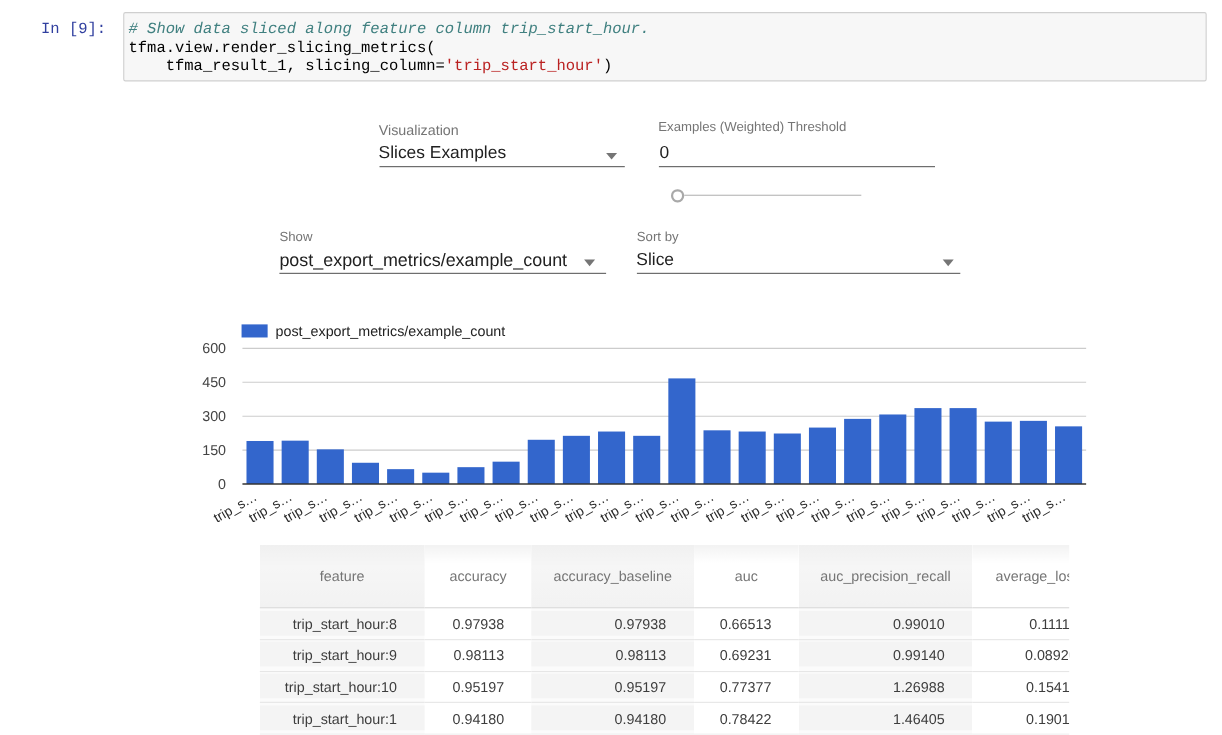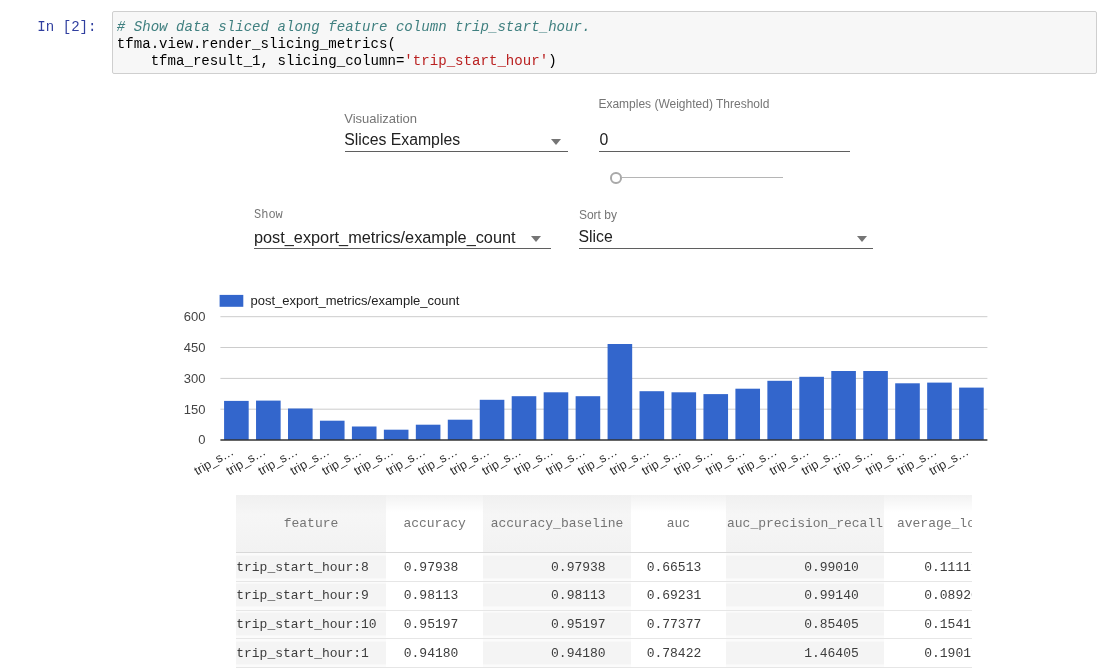--- a/index.html
+++ b/index.html
@@ -26,39 +26,39 @@
           border-bottom:1px solid #d8d8d8;overflow:hidden;}
   #tbl th.sh{background:linear-gradient(to bottom,#f0f0f0 0%,#f6f6f6 35%,#f2f2f2 100%);}
   #tbl th.nh{background:linear-gradient(to bottom,#f2f2f2 0%,#ffffff 30%,#ffffff 100%);}
   #tbl td{height:27.7px;color:#3d3d3d;text-align:right;padding:0 25px 0 0;
           border-bottom:1px solid #e6e6e6;overflow:hidden;white-space:nowrap;margin-top:32px;}
   #tbl td.s{background:linear-gradient(to bottom,#fbfbfb 0,#fbfbfb 1.6px,#f4f4f4 1.6px,#f4f4f4 24.6px,#fbfbfb 24.6px,#fbfbfb 27.7px);}
   #tbl td.n{background:#ffffff;}
 </style>
 </head>
 <body>
-  <div class="abs mono" id="prompt">In [2]:</div>
+  <div class="abs mono" id="prompt">In [9]:</div>
   <div class="abs" id="cellbox"></div>
   <div class="abs mono" id="code"><span class="cmt"># Show data sliced along feature column trip_start_hour.</span>
 tfma.view.render_slicing_metrics(
     tfma_result_1, slicing_column=<span class="str">'trip_start_hour'</span>)</div>
 
   <div class="abs lab" style="left:344.3px;top:111px;font-size:13px;">Visualization</div>
   <div class="abs val" style="left:344.2px;top:130.5px;font-size:15.8px;">Slices Examples</div>
   <div class="abs uline" style="left:344.5px;top:151.2px;width:223px;"></div>
   <div class="abs arrow" style="left:550.9px;top:138.5px;"></div>
 
-  <div class="abs lab" style="left:598.4px;top:97px;">Examples (Weighted) Threshold</div>
+  <div class="abs lab" style="left:598.4px;top:108px;">Examples (Weighted) Threshold</div>
   <div class="abs val" style="left:599.6px;top:130.5px;font-size:15.8px;">0</div>
   <div class="abs uline" style="left:598.5px;top:151.2px;width:251px;"></div>
 
   <div class="abs" style="left:610.3px;top:172px;width:7.5px;height:7.5px;border:2px solid #a9a9a9;border-radius:50%;background:#fff;"></div>
   <div class="abs" style="left:621.5px;top:176.6px;width:161.7px;height:1.8px;background:#b5b5b5;"></div>
 
-  <div class="abs lab" style="left:254px;top:208.2px;font-family:Liberation Mono, monospace;">Show</div>
+  <div class="abs lab" style="left:254px;top:208.2px;">Show</div>
   <div class="abs val" style="left:254px;top:227.6px;font-size:16.3px;">post_export_metrics/example_count</div>
   <div class="abs uline" style="left:254px;top:248.4px;width:296.5px;"></div>
   <div class="abs arrow" style="left:530.9px;top:235.8px;"></div>
 
   <div class="abs lab" style="left:578.9px;top:208.2px;">Sort by</div>
   <div class="abs val" style="left:578.5px;top:227.6px;font-size:15.8px;">Slice</div>
   <div class="abs uline" style="left:578.5px;top:248.4px;width:294.8px;"></div>
   <div class="abs arrow" style="left:857.3px;top:235.8px;"></div>
 
   <svg class="abs" style="left:0;top:0;" width="1111" height="668" viewBox="0 0 1111 668">
@@ -119,21 +119,21 @@
     <text x="777.87" y="453.9" font-size="12.5" fill="#2a2a2a" text-anchor="end" transform="rotate(-30 777.87 453.9)">trip_s…</text>
     <text x="809.83" y="453.9" font-size="12.5" fill="#2a2a2a" text-anchor="end" transform="rotate(-30 809.83 453.9)">trip_s…</text>
     <text x="841.79" y="453.9" font-size="12.5" fill="#2a2a2a" text-anchor="end" transform="rotate(-30 841.79 453.9)">trip_s…</text>
     <text x="873.75" y="453.9" font-size="12.5" fill="#2a2a2a" text-anchor="end" transform="rotate(-30 873.75 453.9)">trip_s…</text>
     <text x="905.70" y="453.9" font-size="12.5" fill="#2a2a2a" text-anchor="end" transform="rotate(-30 905.70 453.9)">trip_s…</text>
     <text x="937.66" y="453.9" font-size="12.5" fill="#2a2a2a" text-anchor="end" transform="rotate(-30 937.66 453.9)">trip_s…</text>
     <text x="969.62" y="453.9" font-size="12.5" fill="#2a2a2a" text-anchor="end" transform="rotate(-30 969.62 453.9)">trip_s…</text>
     </g>
   </svg>
 
-  <div class="abs" id="tblwrap" style="left:236.2px;top:494.5px;width:735.7px;height:173.8px;overflow:hidden;font-family:Liberation Mono, monospace;">
+  <div class="abs" id="tblwrap" style="left:236.2px;top:494.5px;width:735.7px;height:173.8px;overflow:hidden;">
     <table id="tbl">
       <colgroup>
         <col style="width:149.7px">
         <col style="width:97.5px">
         <col style="width:147.3px">
         <col style="width:95.6px">
         <col style="width:157.5px">
         <col style="width:120px">
       </colgroup>
       <tbody>
@@ -159,21 +159,21 @@
           <td class="s">0.98113</td>
           <td class="n">0.69231</td>
           <td class="s">0.99140</td>
           <td class="n">0.08920</td>
         </tr>
       <tr class="bdy">
           <td class="s">trip_start_hour:10</td>
           <td class="n">0.95197</td>
           <td class="s">0.95197</td>
           <td class="n">0.77377</td>
-          <td class="s">0.85405</td>
+          <td class="s">1.26988</td>
           <td class="n">0.15411</td>
         </tr>
       <tr class="bdy">
           <td class="s">trip_start_hour:1</td>
           <td class="n">0.94180</td>
           <td class="s">0.94180</td>
           <td class="n">0.78422</td>
           <td class="s">1.46405</td>
           <td class="n">0.19011</td>
         </tr>

